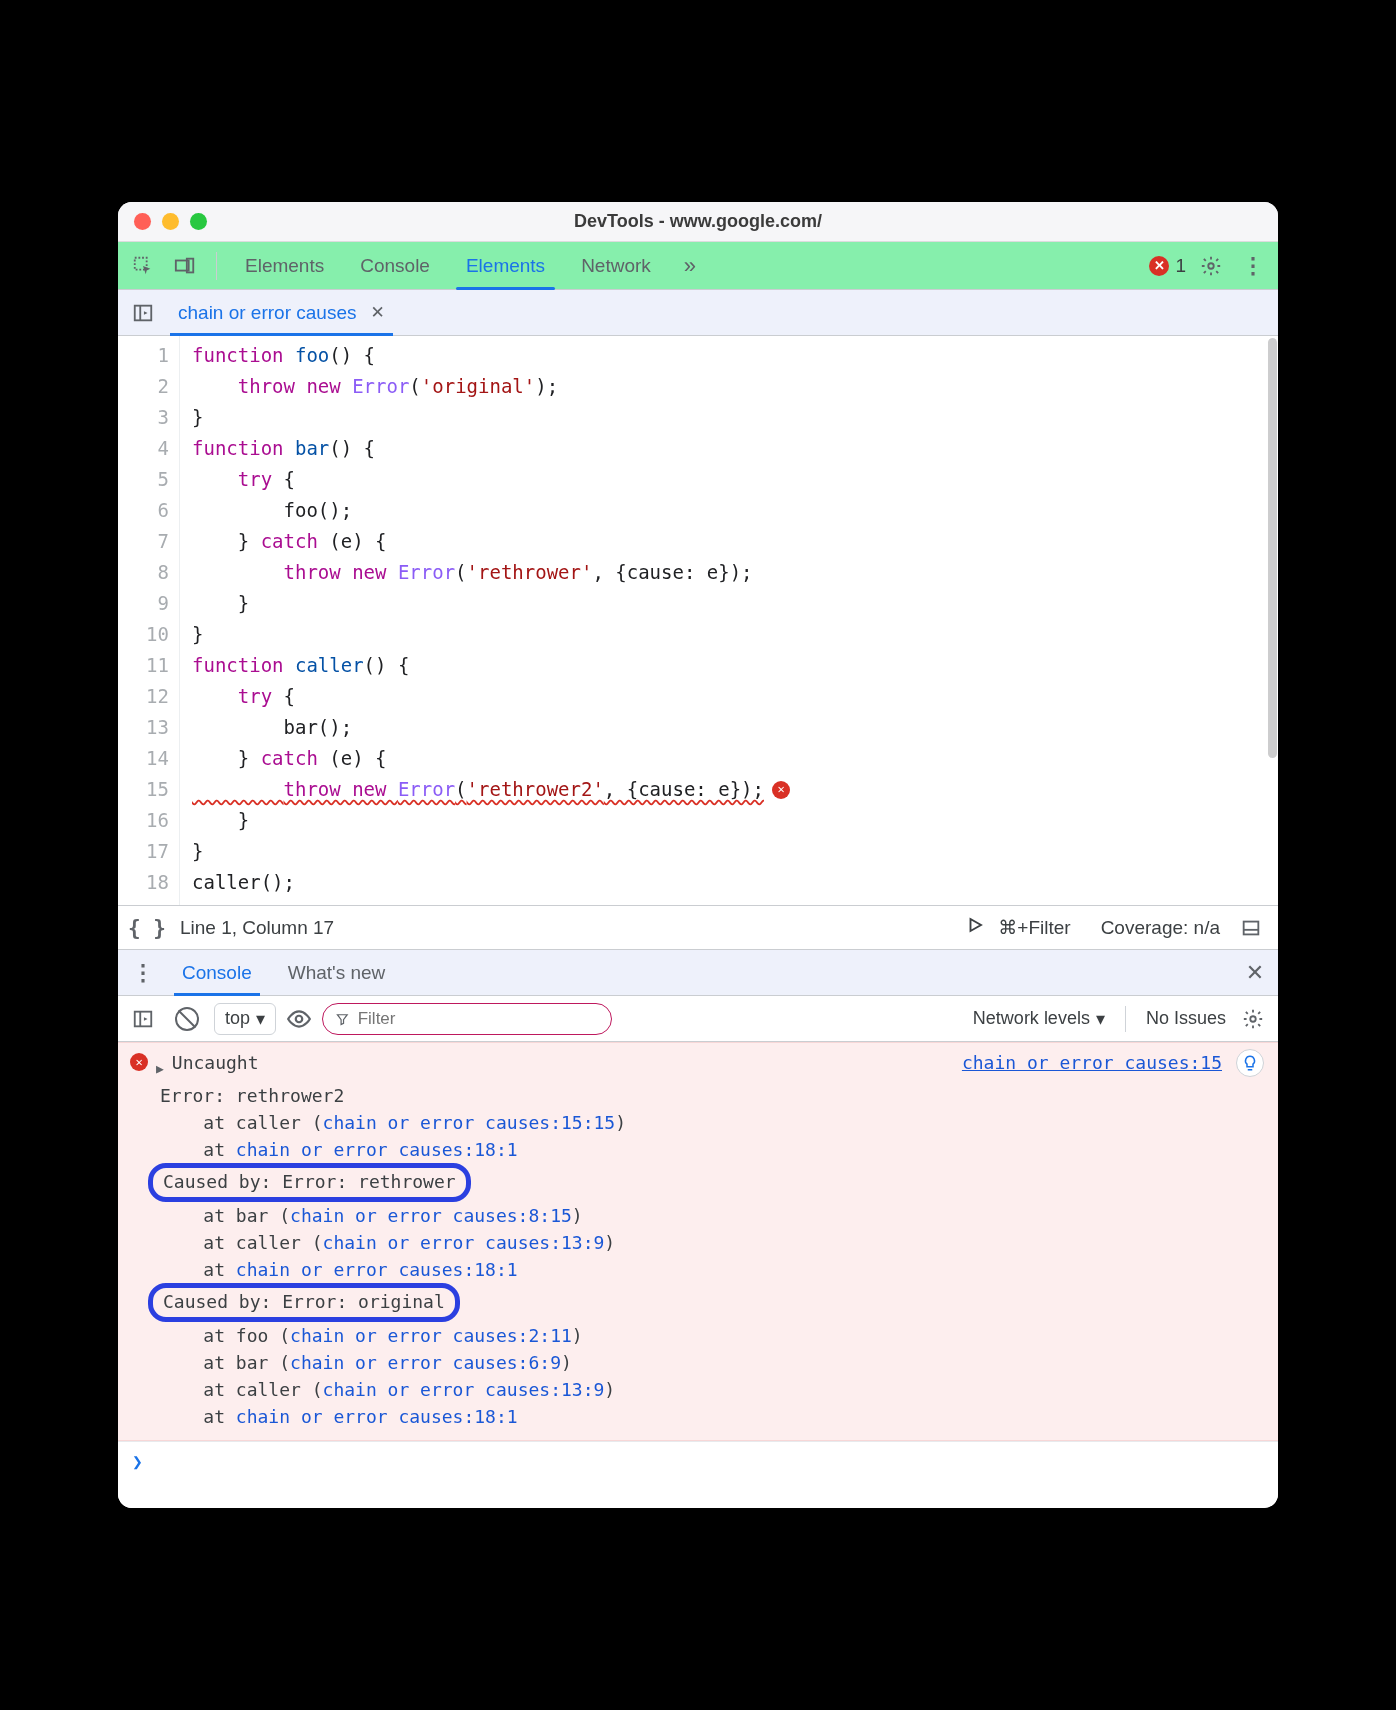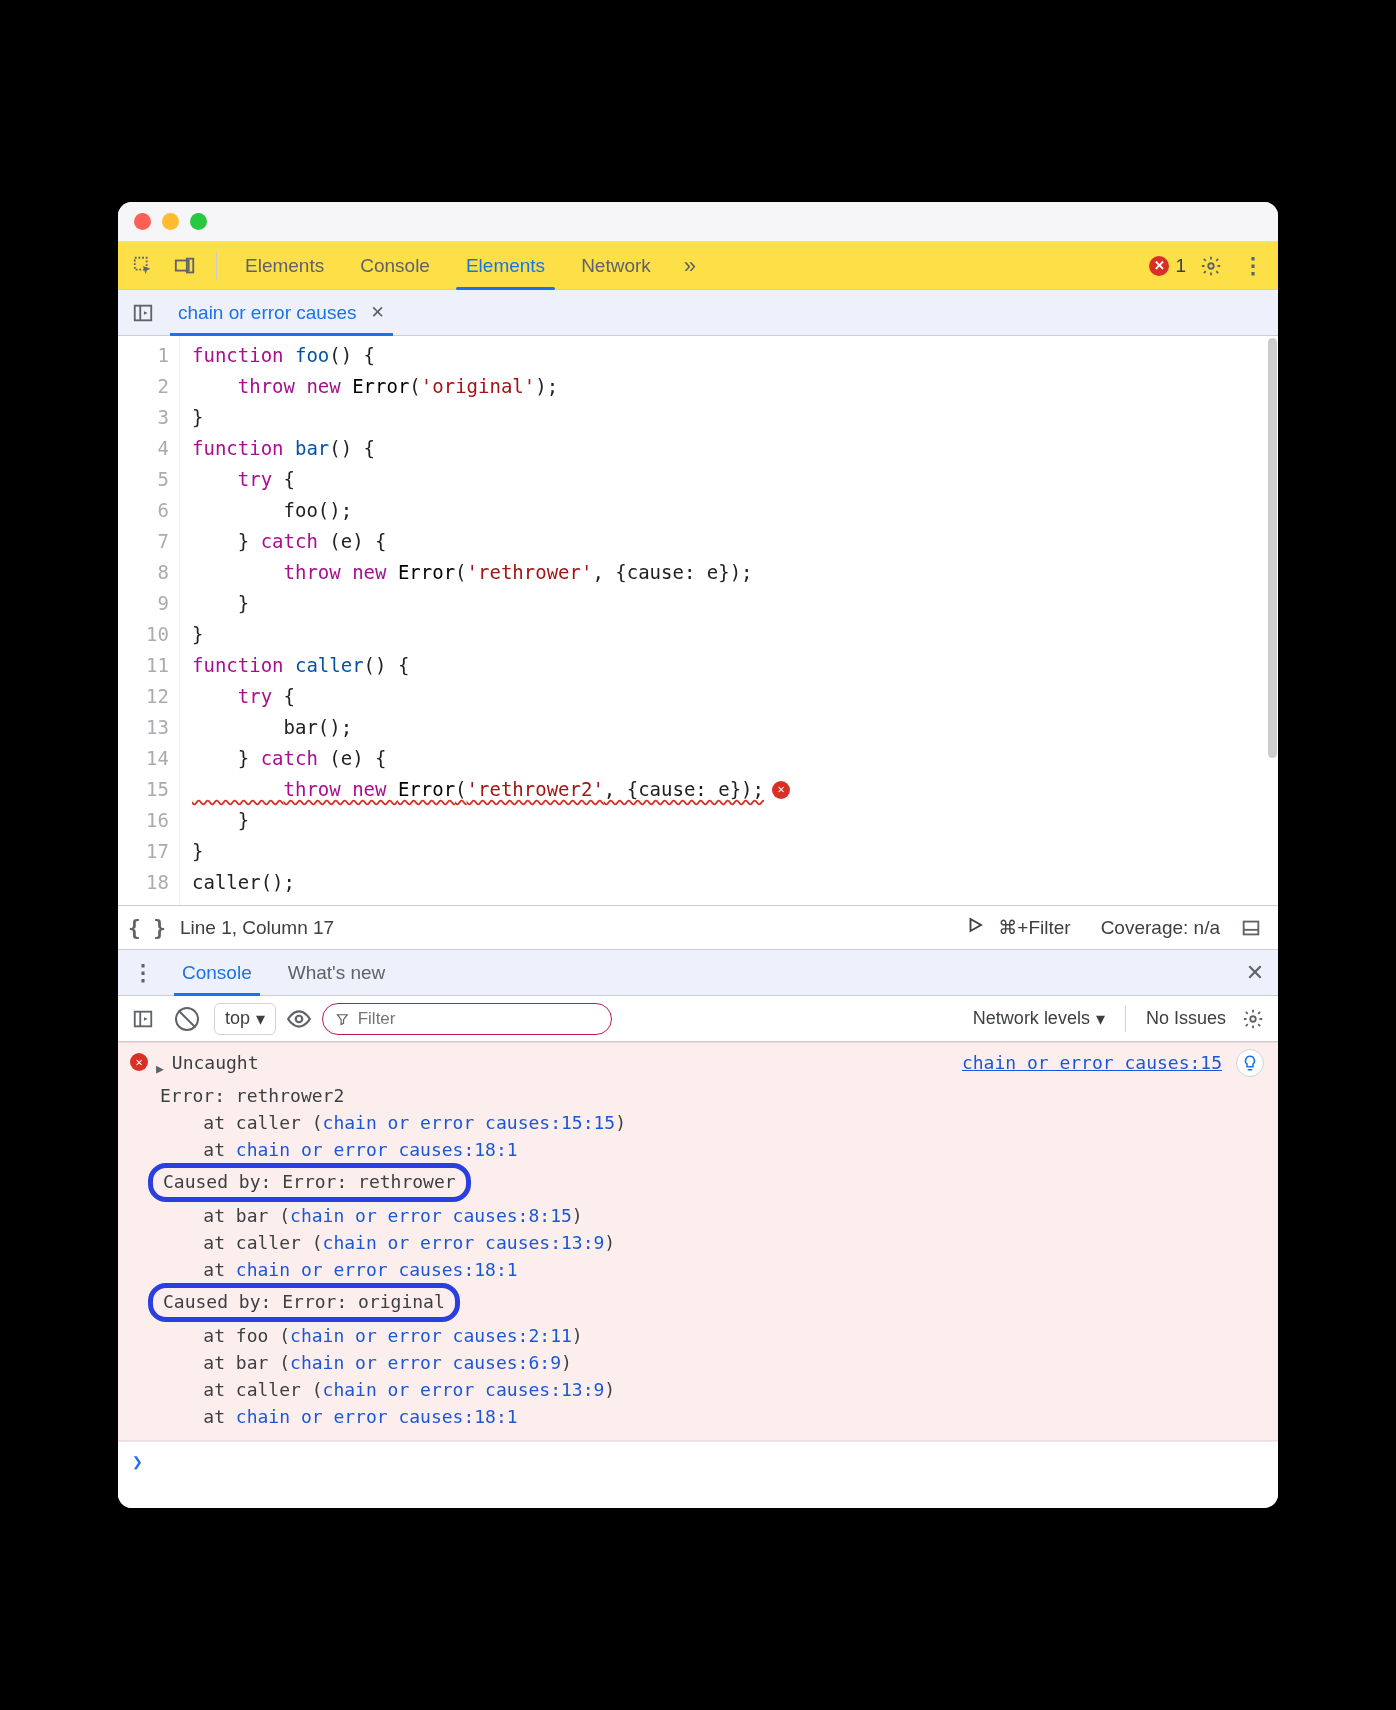--- a/index.html
+++ b/index.html
@@ -46,21 +46,21 @@
     left: 0; right: 0;
     text-align: center;
     font-size: 18px;
     font-weight: 700;
     color: #3b3b3b;
     pointer-events: none;
   }
   
   .tabstrip {
     height: 48px;
-    background: #fde047;
+    background: #86efac;
     border-bottom: 1px solid #cacdd1;
     display: flex;
     align-items: center;
     padding: 0 8px;
     gap: 8px;
     font-size: 19px;
     color: #5f6368;
   }
   .ico-btn {
     width: 34px; height: 34px;
@@ -151,21 +151,21 @@
   .gutter div { padding-right: 10px; height: 31px; }
   .code {
     padding: 4px 0 0 12px;
     white-space: pre;
     color: #202124;
     position: relative;
   }
   .code .row { height: 31px; display: flex; align-items: center; }      
   .kw2 { color: #aa0d91; }     
   .fnname { color: #0451a5; }  
-  .type { color: #000000; }    
+  .type { color: #8b5cf6; }    
   .str { color: #a31515; }     
   .punc { color: #202124; }
   .squiggle {
     text-decoration: underline wavy #d93025;
     text-decoration-skip-ink: none;
     text-underline-offset: 3px;
   }
   .err-dot {
     width: 18px; height: 18px; border-radius: 50%;
     background: #d93025; color: #fff;
@@ -327,20 +327,21 @@
 <body>
 
 <div class="window">
 
   <div class="titlebar">
     <div class="traffic">
       <div class="dot red"></div>
       <div class="dot yellow"></div>
       <div class="dot green"></div>
     </div>
+    <div class="title">DevTools - www.google.com/</div>
   </div>
 
   <div class="tabstrip">
     <div class="ico-btn">
       <svg viewBox="0 0 24 24" fill="none" stroke="currentColor" stroke-width="2">
           <rect x="3" y="3" width="13" height="13" stroke-dasharray="2 2"></rect>
           <path d="M12 12 L20 15 L16 17 L15 21 Z" fill="currentColor" stroke="none"></path>
         </svg>
     </div>
     <div class="ico-btn">

